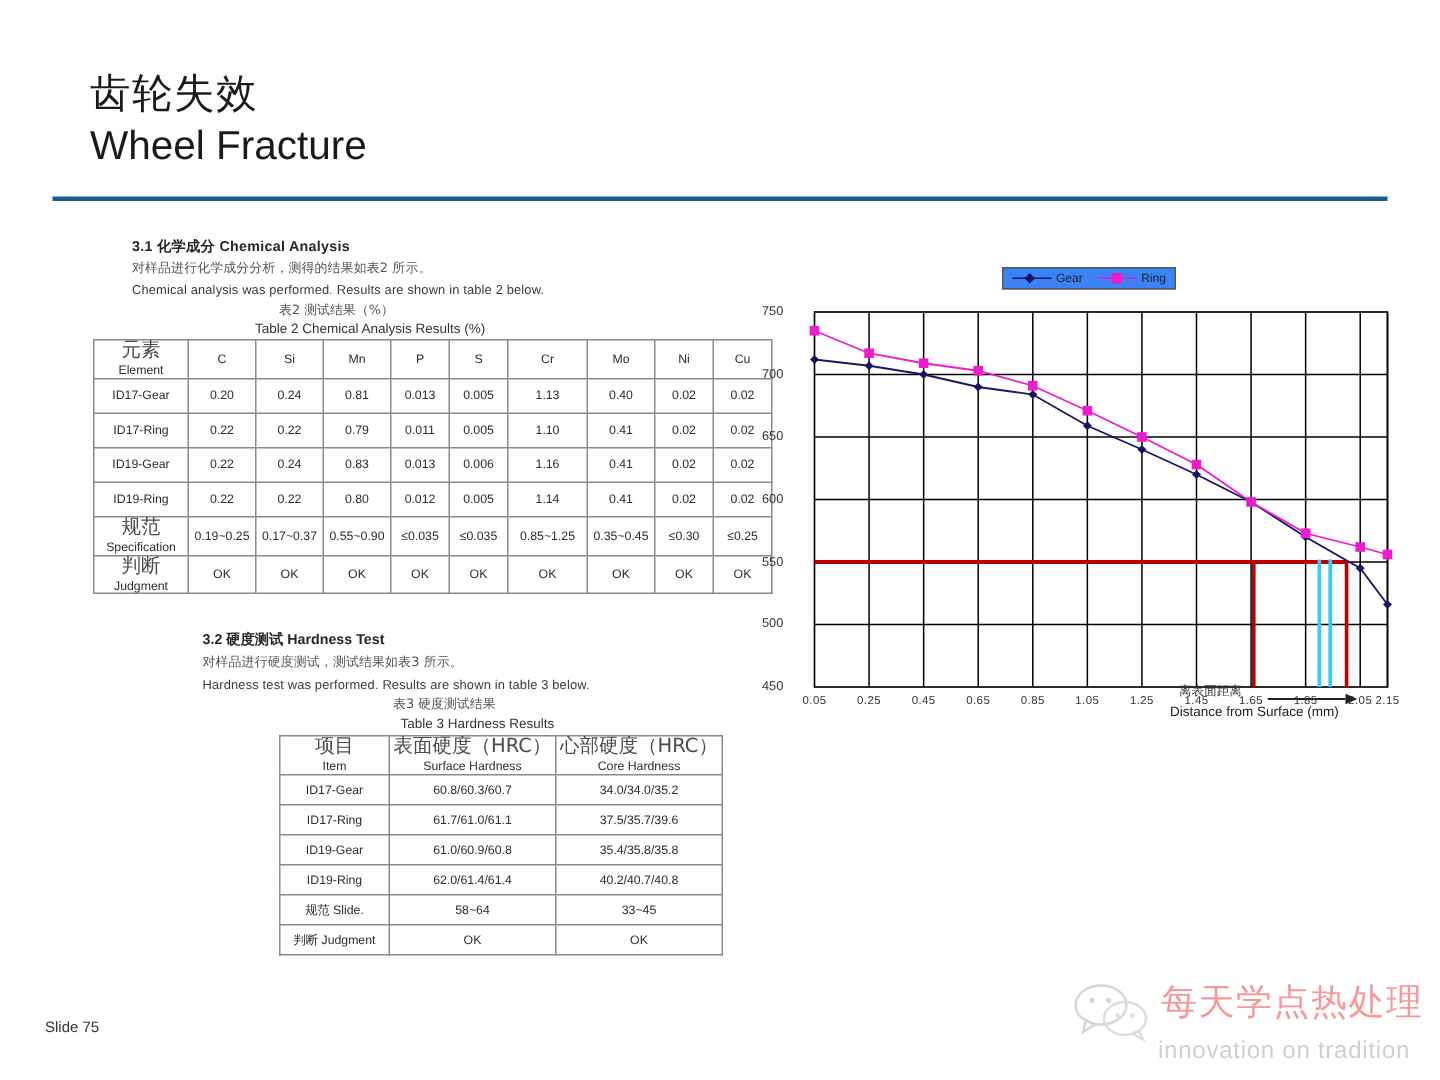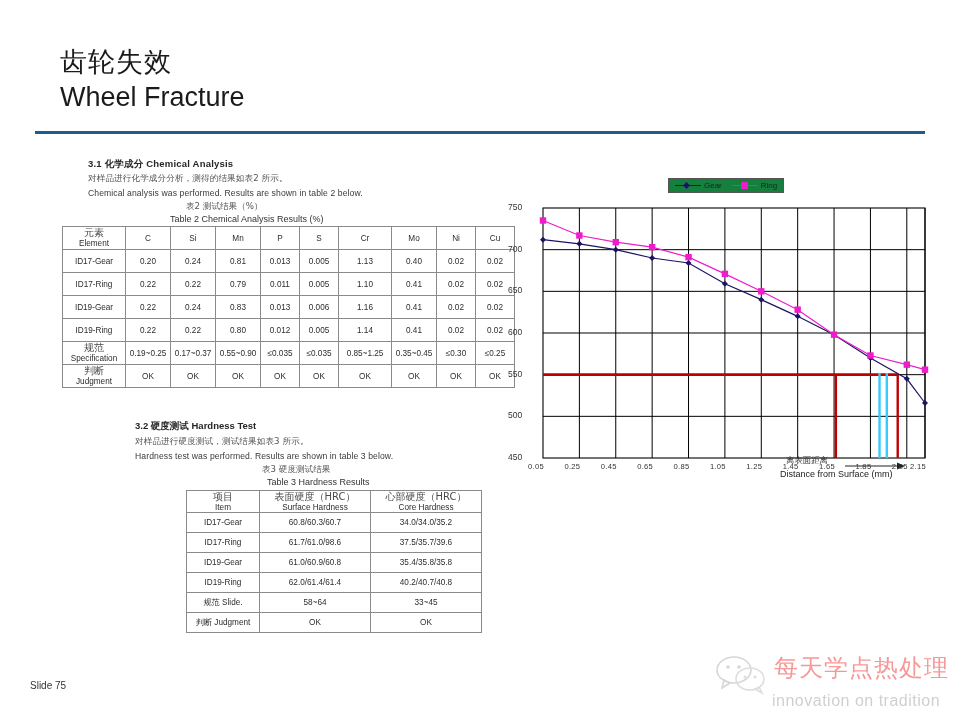--- a/index.html
+++ b/index.html
@@ -44,21 +44,21 @@
   }
 
   table.grid{
     position:absolute;border-collapse:collapse;
     font-size:8.2px;color:#2c2c2c;background:#fff;
   }
   table.grid td{
     border:1px solid #8a8a8a;text-align:center;
     padding:0;white-space:nowrap;
   }
-  .zh{font-family:"DejaVu Sans",sans-serif;font-size:10px;color:#4a4a4a;display:block;line-height:1.15;}
+  .zh{font-family:"DejaVu Sans",sans-serif;font-size:13px;color:#4a4a4a;display:block;line-height:1.15;}
   .en{display:block;line-height:1.2;}
 
   
   #chem-table{left:62px;top:226px;}
   #chem-table td{height:22px;}
   #chem-table td.lbl{width:62px;}
   #chem-table td.c{width:44px;}
   #chem-table td.c-narrow{width:38px;}
   #chem-table td.c-wide{width:52px;}
 
@@ -78,41 +78,41 @@
   }
   #hard-table{left:186px;top:490px;}
   #hard-table td{height:19px;}
   #hard-table td.lbl{width:72px;}
   #hard-table td.v{width:110px;}
 
   
   #chart{position:absolute;left:500px;top:170px;width:450px;height:320px;}
   .legend-box{
     position:absolute;left:168px;top:8px;
-    border:1px solid #555;background:#15803d;
+    border:1px solid #555;background:#3b82f6;
     padding:2px 6px;display:flex;gap:10px;align-items:center;
     font-size:8px;color:#222;
   }
   .legend-item{display:flex;align-items:center;gap:3px;}
   .legend-swatch{display:block;width:26px;height:1px;position:relative;}
   .legend-swatch i{
     position:absolute;left:9px;top:-3px;width:7px;height:7px;display:block;
   }
   .lg-gear{background:#1b1464;}
   .lg-gear i{background:#1b1464;transform:rotate(45deg);width:5px;height:5px;top:-2px;}
   .lg-ring{background:#e020c0;}
   .lg-ring i{background:#ee1ccb;}
 
   .plot-svg{position:absolute;left:0;top:0;}
 
   .ylabel{
     position:absolute;font-size:8.5px;color:#333;width:26px;
   }
   .xlabel{
-    position:absolute;font-size:7.6px;color:#333;width:30px;
+    position:absolute;font-size:7.6px;color:#333;text-align:center;width:30px;
     letter-spacing:.3px;
   }
   .axis-cap-zh{
     position:absolute;left:286px;top:285px;font-size:8.4px;color:#333;
     font-family:"DejaVu Sans",sans-serif;
   }
   .axis-arrow{position:absolute;left:345px;top:291px;}
   .axis-cap-en{
     position:absolute;left:280px;top:299px;font-size:9px;color:#222;
   }
@@ -270,21 +270,21 @@
           <span class="en">Core Hardness</span>
         </td>
       </tr>
       <tr>
         <td class="lbl">ID17-Gear</td>
         <td>60.8/60.3/60.7</td>
         <td>34.0/34.0/35.2</td>
       </tr>
       <tr>
         <td class="lbl">ID17-Ring</td>
-        <td>61.7/61.0/98.6</td>
+        <td>61.7/61.0/61.1</td>
         <td>37.5/35.7/39.6</td>
       </tr>
       <tr>
         <td class="lbl">ID19-Gear</td>
         <td>61.0/60.9/60.8</td>
         <td>35.4/35.8/35.8</td>
       </tr>
       <tr>
         <td class="lbl">ID19-Ring</td>
         <td>62.0/61.4/61.4</td>

